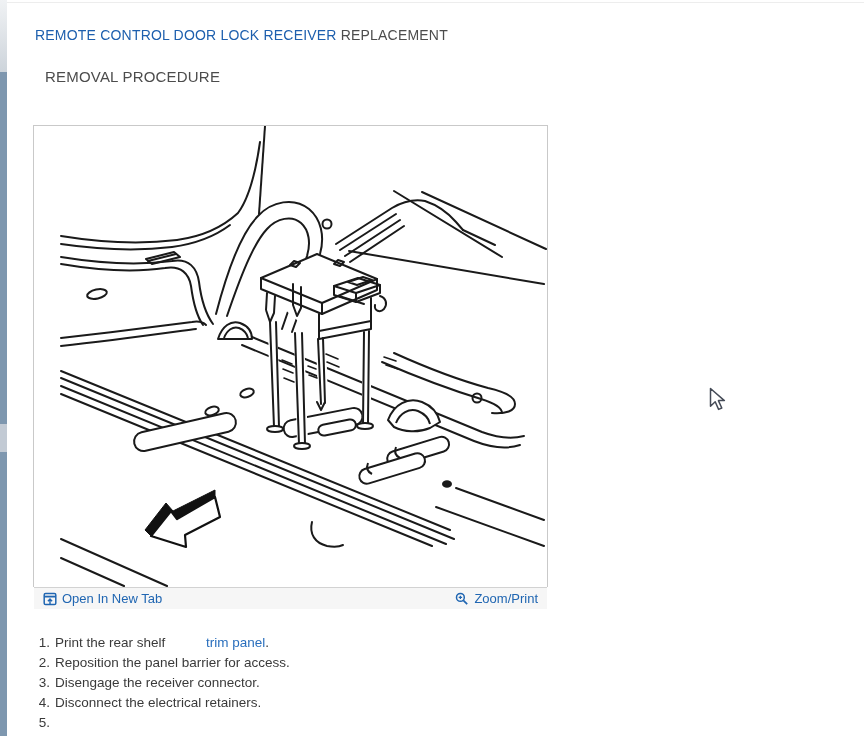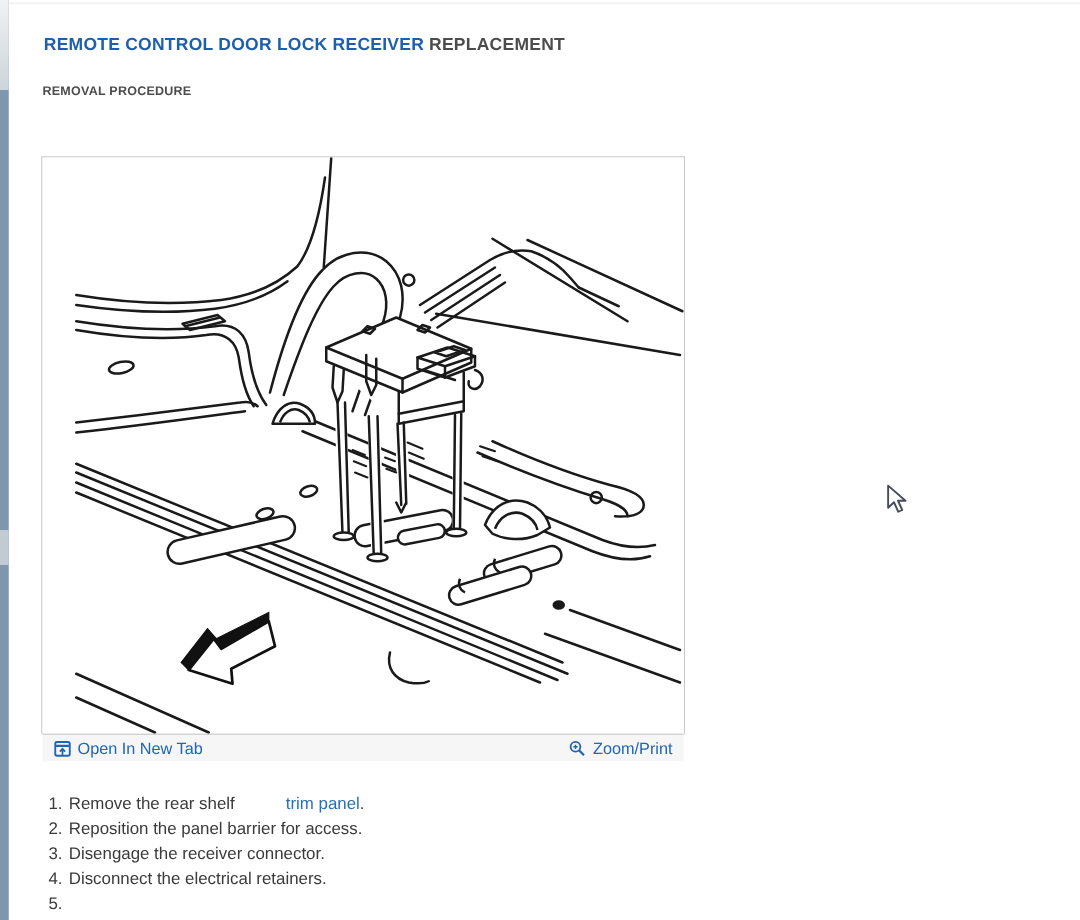--- a/index.html
+++ b/index.html
@@ -8,24 +8,24 @@
     width:864px; height:736px; position:relative; overflow:hidden;
     font-family:"Liberation Sans","DejaVu Sans",sans-serif;
   }
   .top-hairline { position:absolute; left:7px; top:2px; width:857px; height:1px; background:#ededed; }
   
   .edge-strip { position:absolute; left:0; top:0; width:7px; height:736px; background:#7e97af; }
   .edge-strip .seg-top { position:absolute; left:0; top:0; width:7px; height:72px;
      background:linear-gradient(#f0f2f4,#cdd4db); }
   .edge-strip .seg-light { position:absolute; left:0; top:424px; width:7px; height:28px; background:#c2cad4; }
 
-  .page-title { position:absolute; left:35px; top:27px; font-size:14px; font-weight:bold; letter-spacing:.2px; }
+  .page-title { position:absolute; left:35px; top:27px; font-size:14px; font-weight:normal; letter-spacing:.2px; }
   .page-title .hl { color:#1d5fae; }
   .page-title .rest { color:#4c4c4c; padding-left:4px; }
-  .section-heading { position:absolute; left:34px; top:68px; font-size:10px; font-weight:bold; color:#4c4c4c; letter-spacing:.2px; }
+  .section-heading { position:absolute; left:45px; top:68px; font-size:15px; font-weight:normal; color:#4c4c4c; letter-spacing:.2px; }
 
   .figure-frame { position:absolute; left:33px; top:125px; width:515px; height:462px;
      border:1px solid #c9c9c9; background:#ffffff; }
   .figure-frame svg.illustration { display:block; width:513px; height:461px; background:#fff; }
   .figure-bar { width:513px; height:22px; border-top:1px solid #d2d2d2; background:#f6f6f6;
      display:flex; align-items:center; justify-content:space-between; padding:0 9px; }
   .bar-link { display:flex; align-items:center; gap:5px; color:#2066b2; font-size:13px; cursor:pointer; }
   .bar-link svg { display:block; }
 
   .steps { position:absolute; left:36px; top:633px; list-style:none; font-size:13.5px; color:#3a3a3a; }
@@ -180,21 +180,21 @@
         <path d="M5.4,3.7 V7.1 M3.7,5.4 H7.1" stroke="#2066b2" stroke-width="1.2"></path>
       </svg>
       <span>Zoom/Print</span>
     </div>
   </div>
 </div>
 
 <ol class="steps">
   <li>
     <span class="num">1.</span>
-    <span><span>Remove the rear shelf </span><a class="link">trim panel</a><span>.</span></span>
+    <span><span>Print the rear shelf </span><a class="link">trim panel</a><span>.</span></span>
   </li>
   <li>
     <span class="num">2.</span>
     <span>Reposition the panel barrier for access.</span>
   </li>
   <li>
     <span class="num">3.</span>
     <span>Disengage the receiver connector.</span>
   </li>
   <li>

